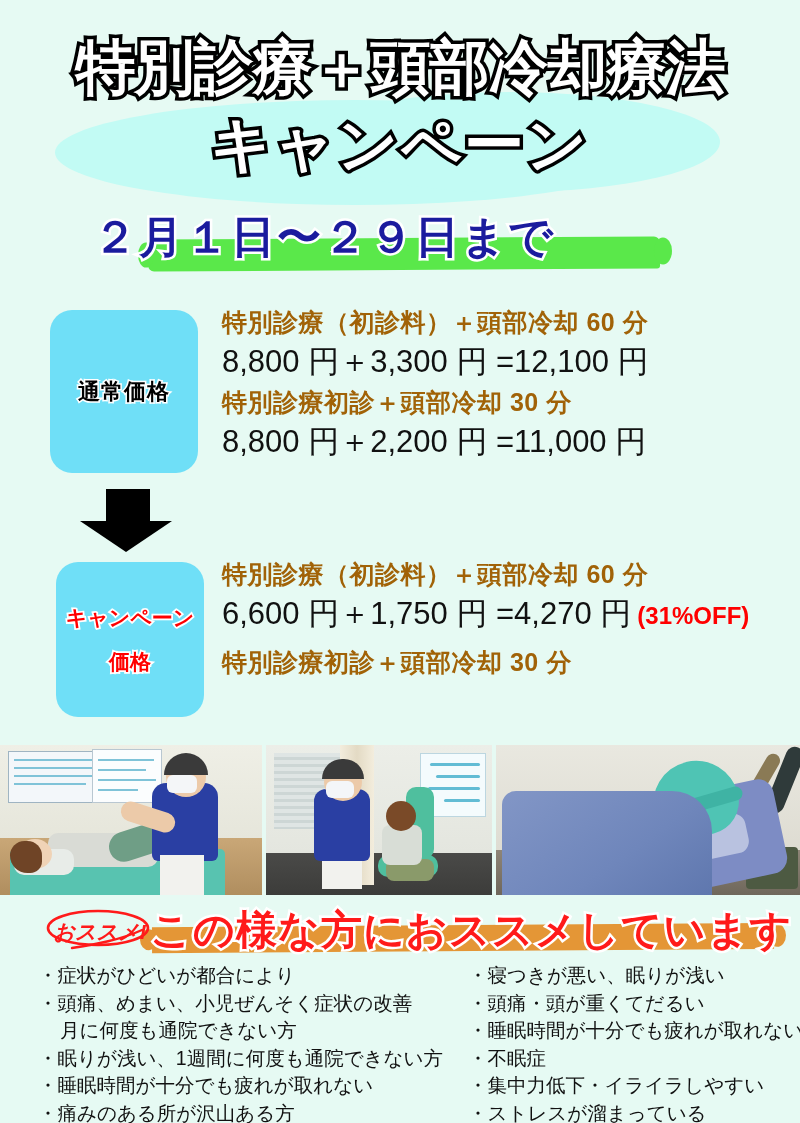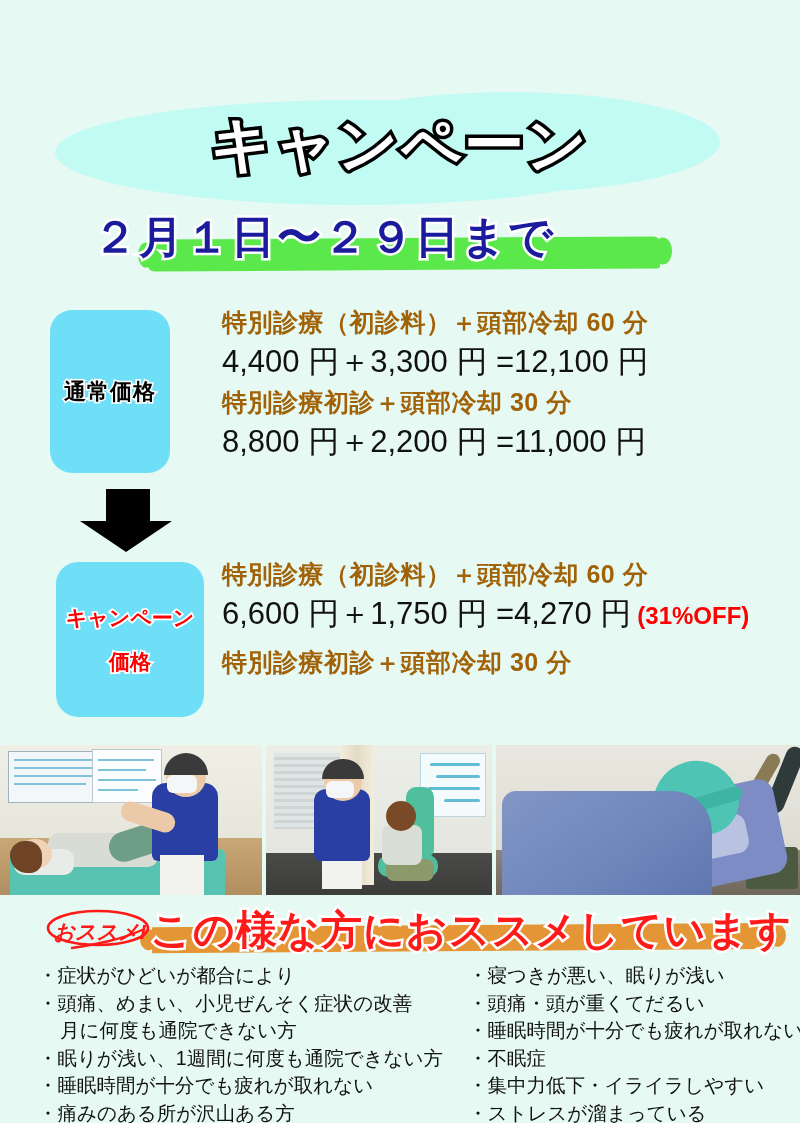--- a/index.html
+++ b/index.html
@@ -107,21 +107,21 @@
     background: #6fdff7;
     border-radius: 22px;
     display: flex;
     flex-direction: column;
     align-items: center;
     justify-content: center;
     text-align: center;
   }
   .price-box-normal {
     left: 50px; top: 310px;
-    width: 120px; height: 163px;
+    width: 148px; height: 163px;
   }
   .price-box-campaign {
     left: 56px; top: 562px;
     width: 148px; height: 155px;
   }
   .label-normal {
     font-size: 22px;
     font-weight: 700;
     color: #000000;
     -webkit-text-stroke: 3px #ffffff;
@@ -318,33 +318,34 @@
   .bullet-cont { padding-left: 22px; }
 </style>
 </head>
 <body>
 
 <div class="poster">
 
   <div class="header">
     <div class="header-blob"></div>
     <div class="header-blob2"></div>
+    <div class="title-main">特別診療＋頭部冷却療法</div>
     <div class="title-sub">キャンペーン</div>
   </div>
 
   <div class="date-band"></div>
   <div class="date-text">２月１日〜２９日まで</div>
 
   <div class="price-box price-box-normal">
     <div class="label-normal">通常価格</div>
   </div>
 
   <div class="price-lines normal">
     <div class="plan-name">特別診療（初診料）＋頭部冷却 60 分</div>
-    <div class="plan-price">4,400 円＋3,300 円 =12,100 円</div>
+    <div class="plan-price">8,800 円＋3,300 円 =12,100 円</div>
     <div class="plan-name">特別診療初診＋頭部冷却 30 分</div>
     <div class="plan-price">8,800 円＋2,200 円 =11,000 円</div>
   </div>
 
   <div class="arrow">
     <div class="arrow-stem"></div>
     <div class="arrow-head"></div>
   </div>
 
   <div class="price-box price-box-campaign">

